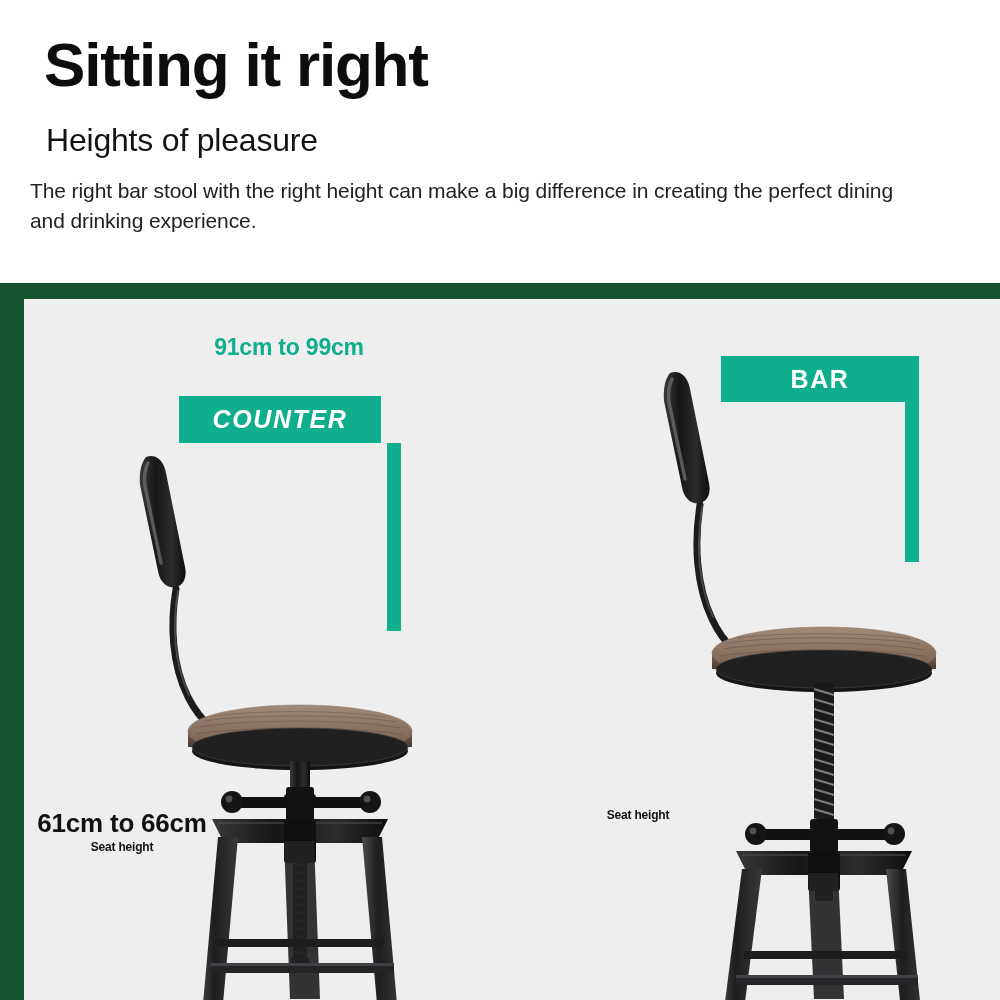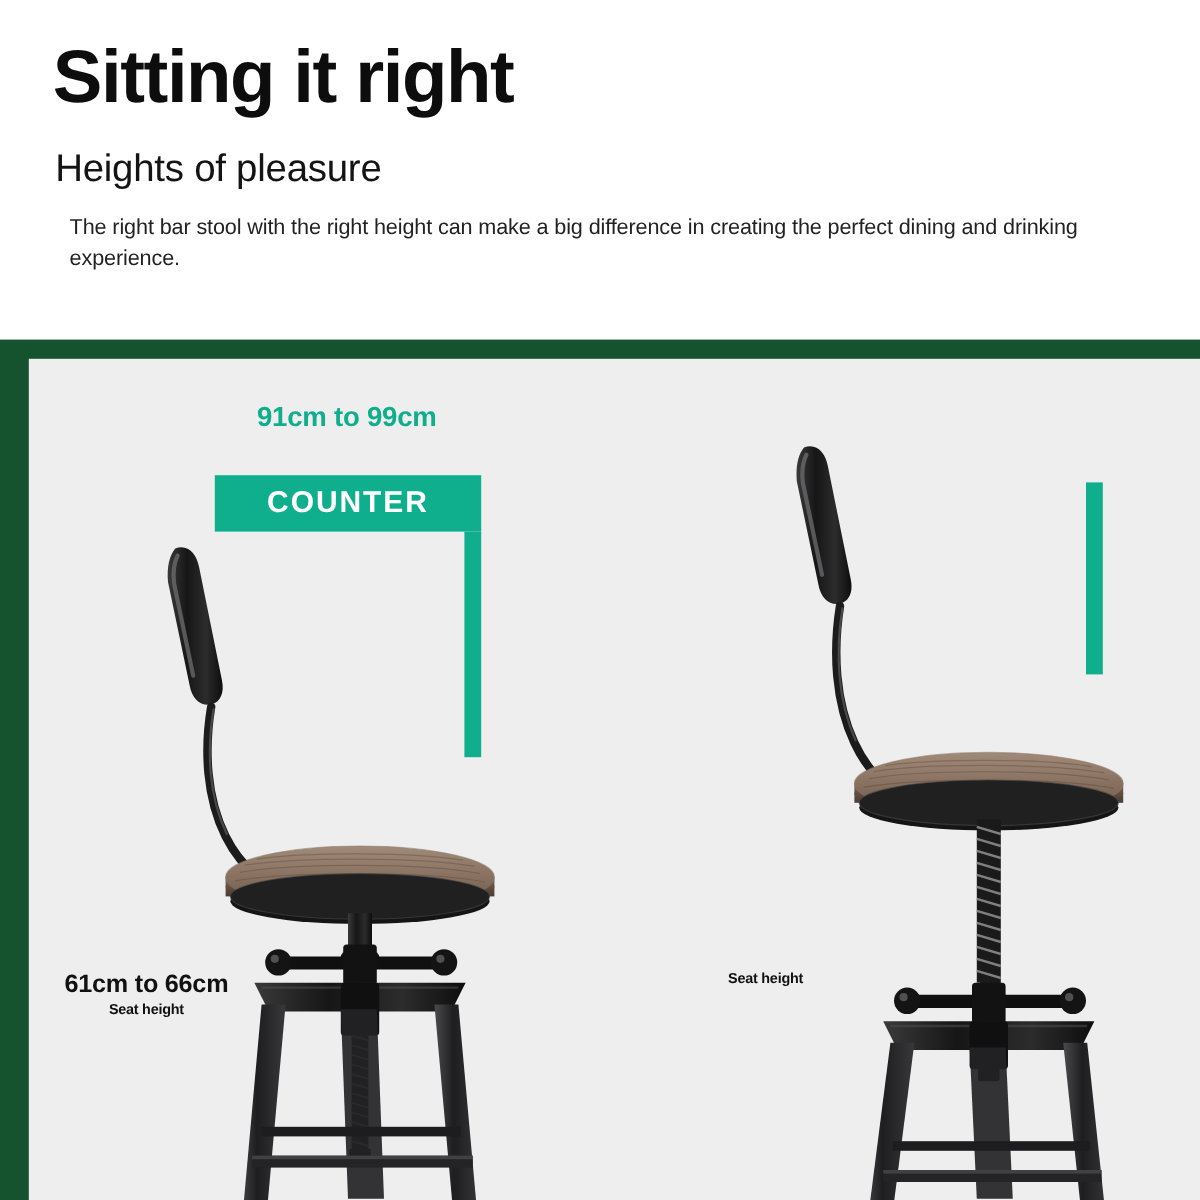--- a/index.html
+++ b/index.html
@@ -17,22 +17,22 @@
     position:absolute;left:44px;top:34px;
     font-size:62px;font-weight:bold;letter-spacing:-1.2px;
     color:#0d0d0d;line-height:1;white-space:nowrap;
   }
   .subtitle{
     position:absolute;left:46px;top:122px;
     font-size:32px;font-weight:400;color:#141414;
     letter-spacing:-0.2px;white-space:nowrap;
   }
   .body-copy{
-    position:absolute;left:58px;top:176px;width:900px;
-    font-size:18px;font-weight:400;color:#222;
+    position:absolute;left:30px;top:176px;width:900px;
+    font-size:21px;font-weight:400;color:#222;
     line-height:1.45;letter-spacing:-0.1px;
   }
 
   
   .stage{position:absolute;left:0;top:299px;width:1000px;height:717px;background:#efeeee;overflow:hidden;margin-left:24px;}
 
   
   .bracket{position:absolute;}
   .bracket .bar{
     position:absolute;left:0;top:0;
@@ -49,21 +49,21 @@
     position:absolute;
     color:#0fae8c;font-weight:bold;font-size:23px;
     letter-spacing:-0.2px;white-space:nowrap;text-align:center;
   }
 
   
   .seat-caption{
     position:absolute;text-align:center;color:#111;
     font-weight:bold;line-height:1.22;white-space:nowrap;
   }
-  .seat-caption .l1{font-size:21px;display:block;letter-spacing:-0.2px;}
+  .seat-caption .l1{font-size:26px;display:block;letter-spacing:-0.2px;}
   .seat-caption .l2{font-size:12px;display:block;letter-spacing:-0.2px;}
 
   
   .stool{position:absolute;}
   .stool svg{display:block;overflow:visible;}
 </style>
 </head>
 <body>
 
 <div class="page">
@@ -292,27 +292,30 @@
           <rect x="106" y="616" width="182" height="10" fill="#242426"></rect>
           <rect x="106" y="616" width="182" height="3" fill="#55555a" opacity="0.6"></rect>
           <path d="M88,690 L108,690 L106,704 L86,704 Z" fill="#1a1a1c"></path>
           <path d="M276,690 L296,690 L298,704 L278,704 Z" fill="#1a1a1c"></path>
         </g>
       </svg>
     </div>
 
     <div class="range-label" style="left:155px;top:35px;width:220px;">91cm to 99cm</div>
     <div class="bracket" style="left:155px;top:97px;width:222px;height:240px;">
-      <div class="bar" style="width:222px;height:47px;">
+      <div class="bar" style="width:202px;height:47px;font-style:italic;">
         <span>COUNTER</span>
       </div>
       <div class="leg" style="left:208px;top:47px;width:14px;height:188px;"></div>
     </div>
 
     <div class="bracket" style="left:697px;top:57px;width:198px;height:210px;">
+      <div class="bar" style="width:198px;height:46px;">
+        <span>BAR</span>
+      </div>
       <div class="leg" style="left:184px;top:46px;width:14px;height:160px;"></div>
     </div>
 
     <div class="seat-caption" style="left:8px;top:509px;width:180px;">
       <span class="l1">61cm to 66cm</span>
       <span class="l2">Seat height</span>
     </div>
 
     <div class="seat-caption" style="left:524px;top:509px;width:180px;">
       <span class="l2">Seat height</span>

